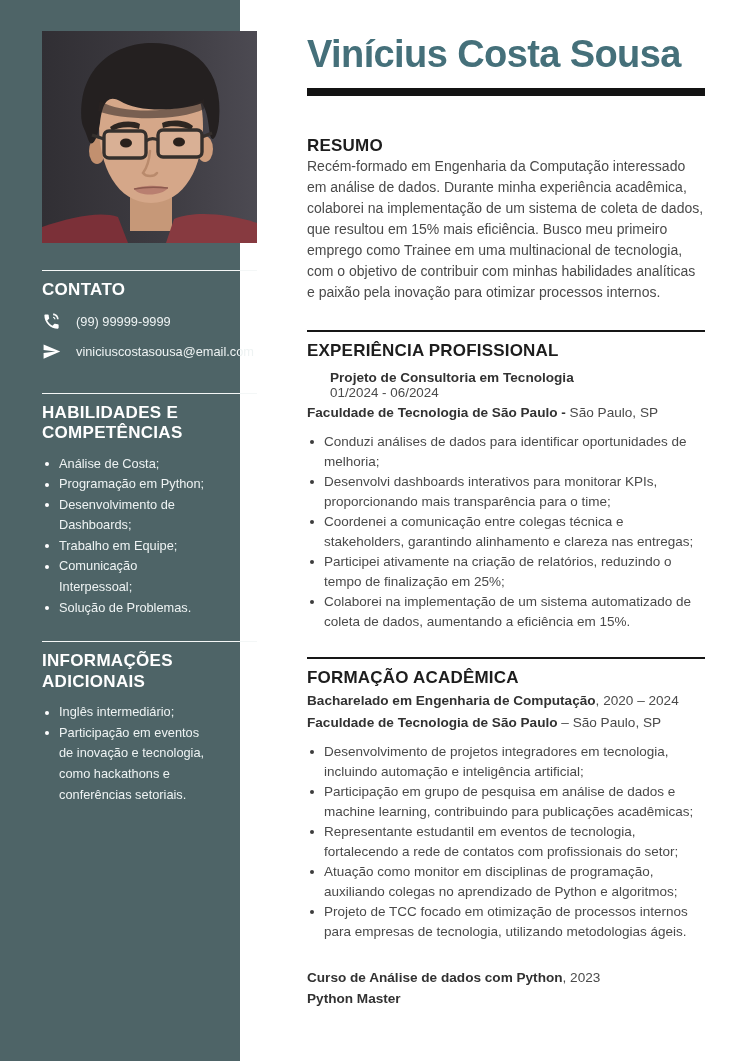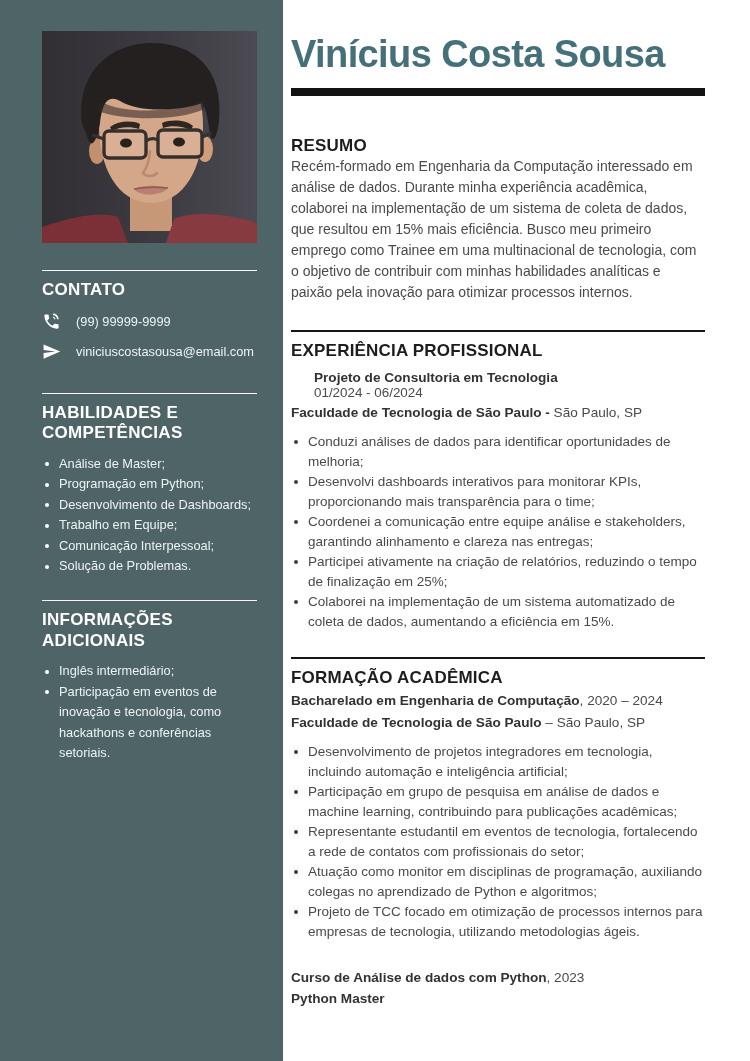--- a/index.html
+++ b/index.html
@@ -13,21 +13,21 @@
     width: 750px;
     height: 1061px;
     background: #ffffff;
     overflow: hidden;
   }
 
   
   .sidebar {
     position: absolute;
     left: 0; top: 0; bottom: 0;
-    width: 283px;
+    width: 240px;
     background: #4e6467;
     color: #f2f6f6;
     padding: 31px 26px 0 42px;
   }
   .photo-frame {
     width: 215px;
     height: 212px;
     overflow: hidden;
   }
   .side-rule {
@@ -69,21 +69,21 @@
     border-radius: 50%;
     background: #ffffff;
   }
   .rule-gap2 { margin-top: 32px; }
   .rule-gap3 { margin-top: 23px; }
 
   
   .main {
     position: absolute;
     left: 283px; top: 0; right: 0; bottom: 0;
-    padding: 34px 45px 0 8px;
+    padding: 34px 45px 0 24px;
     color: #474747;
   }
   h1.name {
     font-size: 38px;
     line-height: 40px;
     font-weight: 800;
     letter-spacing: -0.6px;
     color: #45707a;
   }
   .name-rule {
@@ -227,21 +227,21 @@
         <svg width="19" height="19" viewBox="0 0 24 24" fill="#ffffff">
           <path d="M2.01 21 23 12 2.01 3 2 10l15 2-15 2z"></path>
         </svg>
       </span>
       <span>viniciuscostasousa@email.com</span>
     </div>
 
     <hr class="side-rule rule-gap2">
     <h2 class="side-heading"><span>HABILIDADES E</span><br><span>COMPETÊNCIAS</span></h2>
     <ul class="side-list">
-        <li>Análise de Master;</li>
+        <li>Análise de Costa;</li>
         <li>Programação em Python;</li>
         <li>Desenvolvimento de Dashboards;</li>
         <li>Trabalho em Equipe;</li>
         <li>Comunicação Interpessoal;</li>
         <li>Solução de Problemas.</li>
       </ul>
 
     <hr class="side-rule rule-gap3">
     <h2 class="side-heading">INFORMAÇÕES ADICIONAIS</h2>
     <ul class="side-list">
@@ -263,21 +263,21 @@
     <section class="sec-ruled sec-exp">
       <h3 class="section-title">EXPERIÊNCIA PROFISSIONAL</h3>
       <div class="entry-head">
         <span class="entry-role">Projeto de Consultoria em Tecnologia</span>
         <span class="entry-dates">01/2024 - 06/2024</span>
       </div>
       <div class="entry-sub"><span class="b">Faculdade de Tecnologia de São Paulo -</span><span> São Paulo, SP</span></div>
       <ul class="bullets">
           <li>Conduzi análises de dados para identificar oportunidades de melhoria;</li>
           <li>Desenvolvi dashboards interativos para monitorar KPIs, proporcionando mais transparência para o time;</li>
-          <li>Coordenei a comunicação entre equipe análise e stakeholders, garantindo alinhamento e clareza nas entregas;</li>
+          <li>Coordenei a comunicação entre colegas técnica e stakeholders, garantindo alinhamento e clareza nas entregas;</li>
           <li>Participei ativamente na criação de relatórios, reduzindo o tempo de finalização em 25%;</li>
           <li>Colaborei na implementação de um sistema automatizado de coleta de dados, aumentando a eficiência em 15%.</li>
         </ul>
     </section>
 
     <section class="sec-ruled sec-edu">
       <h3 class="section-title">FORMAÇÃO ACADÊMICA</h3>
       <div class="entry-sub"><span class="b">Bacharelado em Engenharia de Computação</span><span>, 2020 – 2024</span></div>
       <div class="entry-sub"><span class="b">Faculdade de Tecnologia de São Paulo</span><span> – São Paulo, SP</span></div>
       <ul class="bullets">

